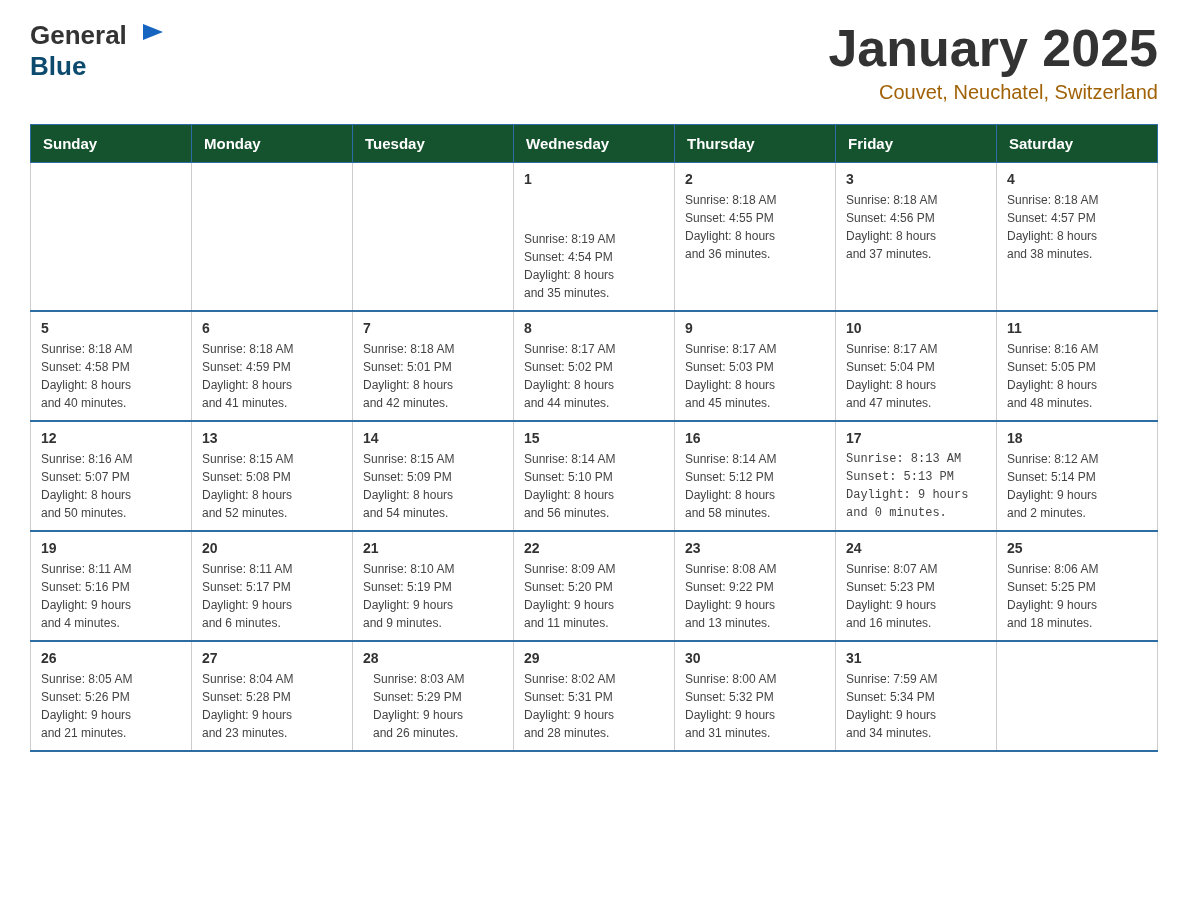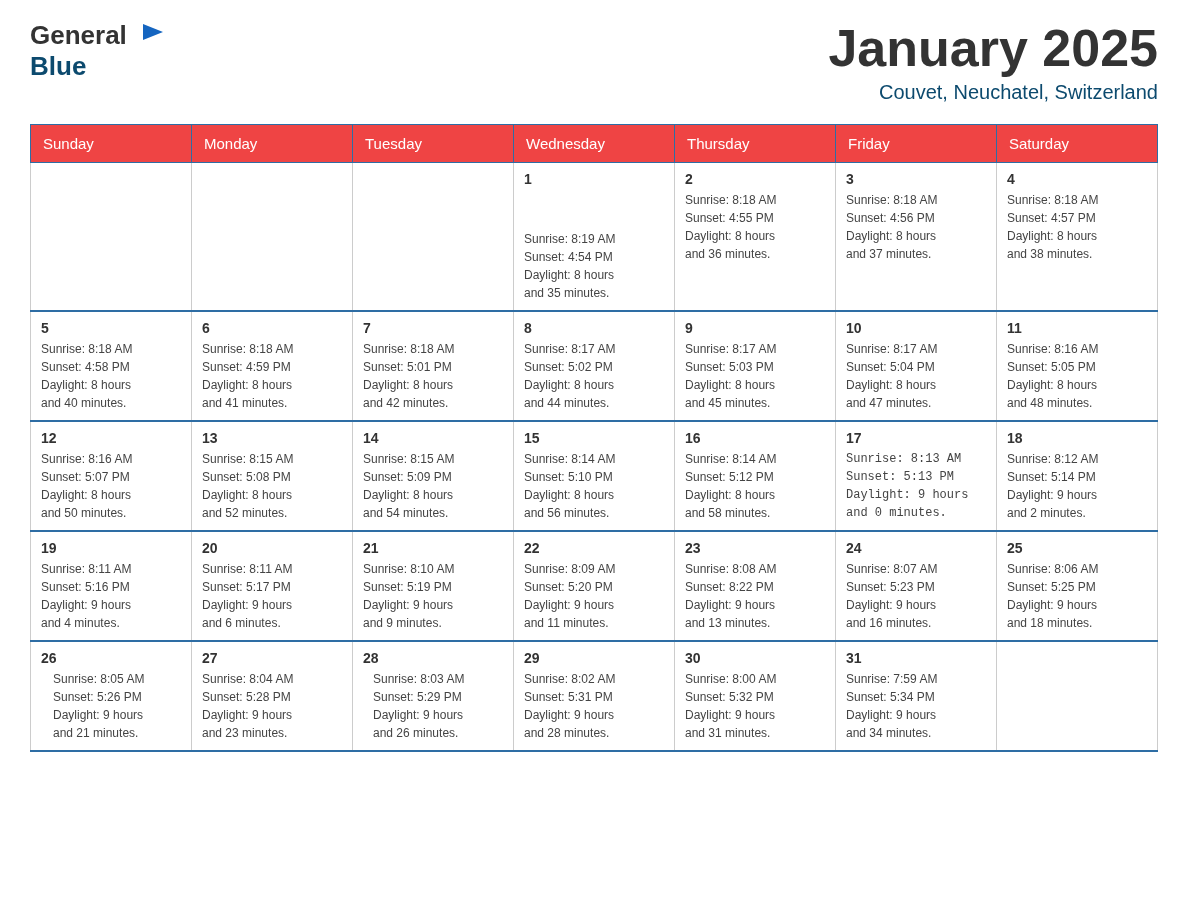--- a/index.html
+++ b/index.html
@@ -26,33 +26,33 @@
     }
     .month-title {
       font-size: 52px;
       font-weight: bold;
       color: #333;
       line-height: 1.1;
       text-align: center;
     }
     .location {
       font-size: 20px;
-      color: #0c4a6e;
+      color: #a16207;
       margin-top: 4px;
     }
     .calendar {
       width: 100%;
       border-collapse: collapse;
       border: 1px solid #ccc;
     }
     .calendar thead tr th {
-      background-color: #ef4444;
+      background-color: #14532d;
       color: #fff;
       font-size: 15px;
-      font-weight: normal;
+      font-weight: bold;
       padding: 10px 12px;
       text-align: left;
       border: 1px solid #2e6da4;
     }
     .calendar tbody tr td {
       vertical-align: top;
       padding: 8px 10px;
       border: 1px solid #ccc;
       font-size: 12.5px;
       color: #333;
@@ -289,21 +289,21 @@
         <td>
           <span class="day-number">22</span>
           <div class="day-info" style="white-space: pre-line;">Sunrise: 8:09 AM
 Sunset: 5:20 PM
 Daylight: 9 hours
 and 11 minutes.</div>
         </td>
         <td>
           <span class="day-number">23</span>
           <div class="day-info" style="white-space: pre-line;">Sunrise: 8:08 AM
-Sunset: 8:22 PM
+Sunset: 9:22 PM
 Daylight: 9 hours
 and 13 minutes.</div>
         </td>
         <td>
           <span class="day-number">24</span>
           <div class="day-info" style="white-space: pre-line;">Sunrise: 8:07 AM
 Sunset: 5:23 PM
 Daylight: 9 hours
 and 16 minutes.</div>
         </td>
@@ -311,21 +311,21 @@
           <span class="day-number">25</span>
           <div class="day-info" style="white-space: pre-line;">Sunrise: 8:06 AM
 Sunset: 5:25 PM
 Daylight: 9 hours
 and 18 minutes.</div>
         </td>
       </tr>
       <tr>
         <td>
           <span class="day-number">26</span>
-          <div class="day-info" style="white-space: pre-line; margin-left: 12px;">Sunrise: 8:05 AM
+          <div class="day-info" style="white-space: pre-line;">Sunrise: 8:05 AM
 Sunset: 5:26 PM
 Daylight: 9 hours
 and 21 minutes.</div>
         </td>
         <td>
           <span class="day-number">27</span>
           <div class="day-info" style="white-space: pre-line;">Sunrise: 8:04 AM
 Sunset: 5:28 PM
 Daylight: 9 hours
 and 23 minutes.</div>

